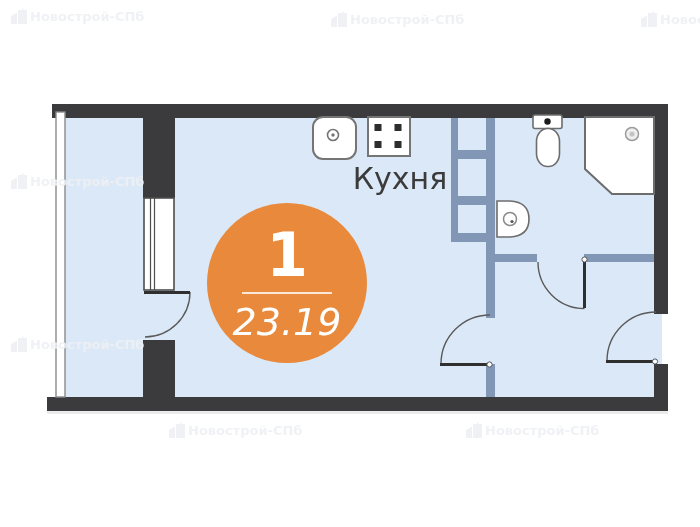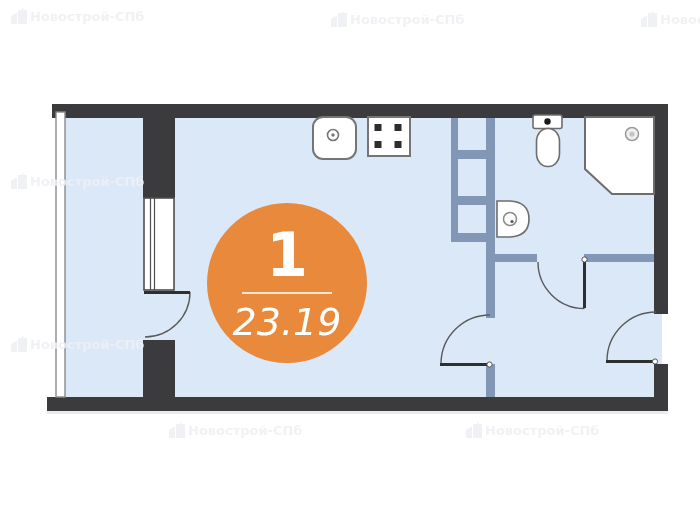--- a/index.html
+++ b/index.html
@@ -127,20 +127,21 @@
     </g>
 
     <g>
       <polygon points="585,117 654,117 654,194 612,194 585,169" fill="#ffffff" stroke="#6d6d6d" stroke-width="2"></polygon>
       <circle cx="632" cy="134" r="6.5" fill="#f0f0f0" stroke="#9b9b9b" stroke-width="1.5"></circle>
       <circle cx="632" cy="134" r="2.6" fill="#c4c4c4"></circle>
     </g>
   </svg>
 
   <div class="kitchen-label">
+    <div>Кухня</div>
   </div>
 
   <div class="badge">
     <div class="badge-number">1</div>
     <div class="badge-divider"></div>
     <div class="badge-area">23.19</div>
   </div>
 
   <div class="wm wm-1">
     <svg width="20" height="17" viewBox="0 0 20 17">

